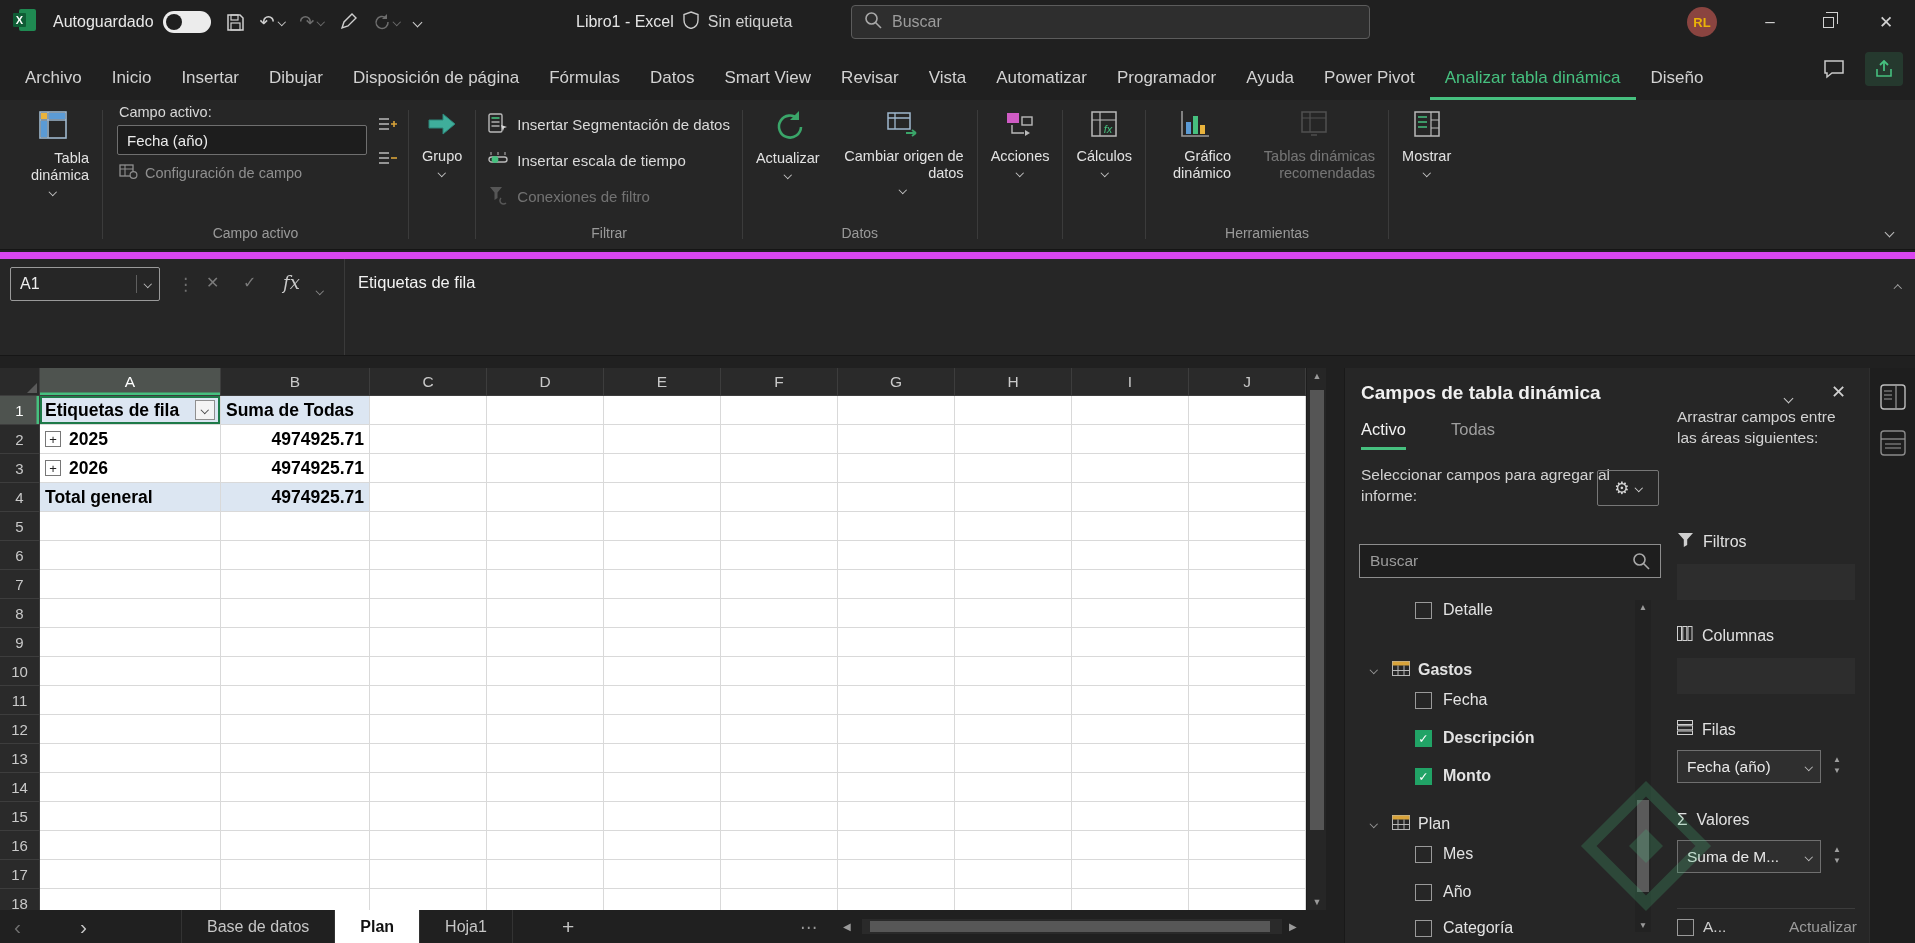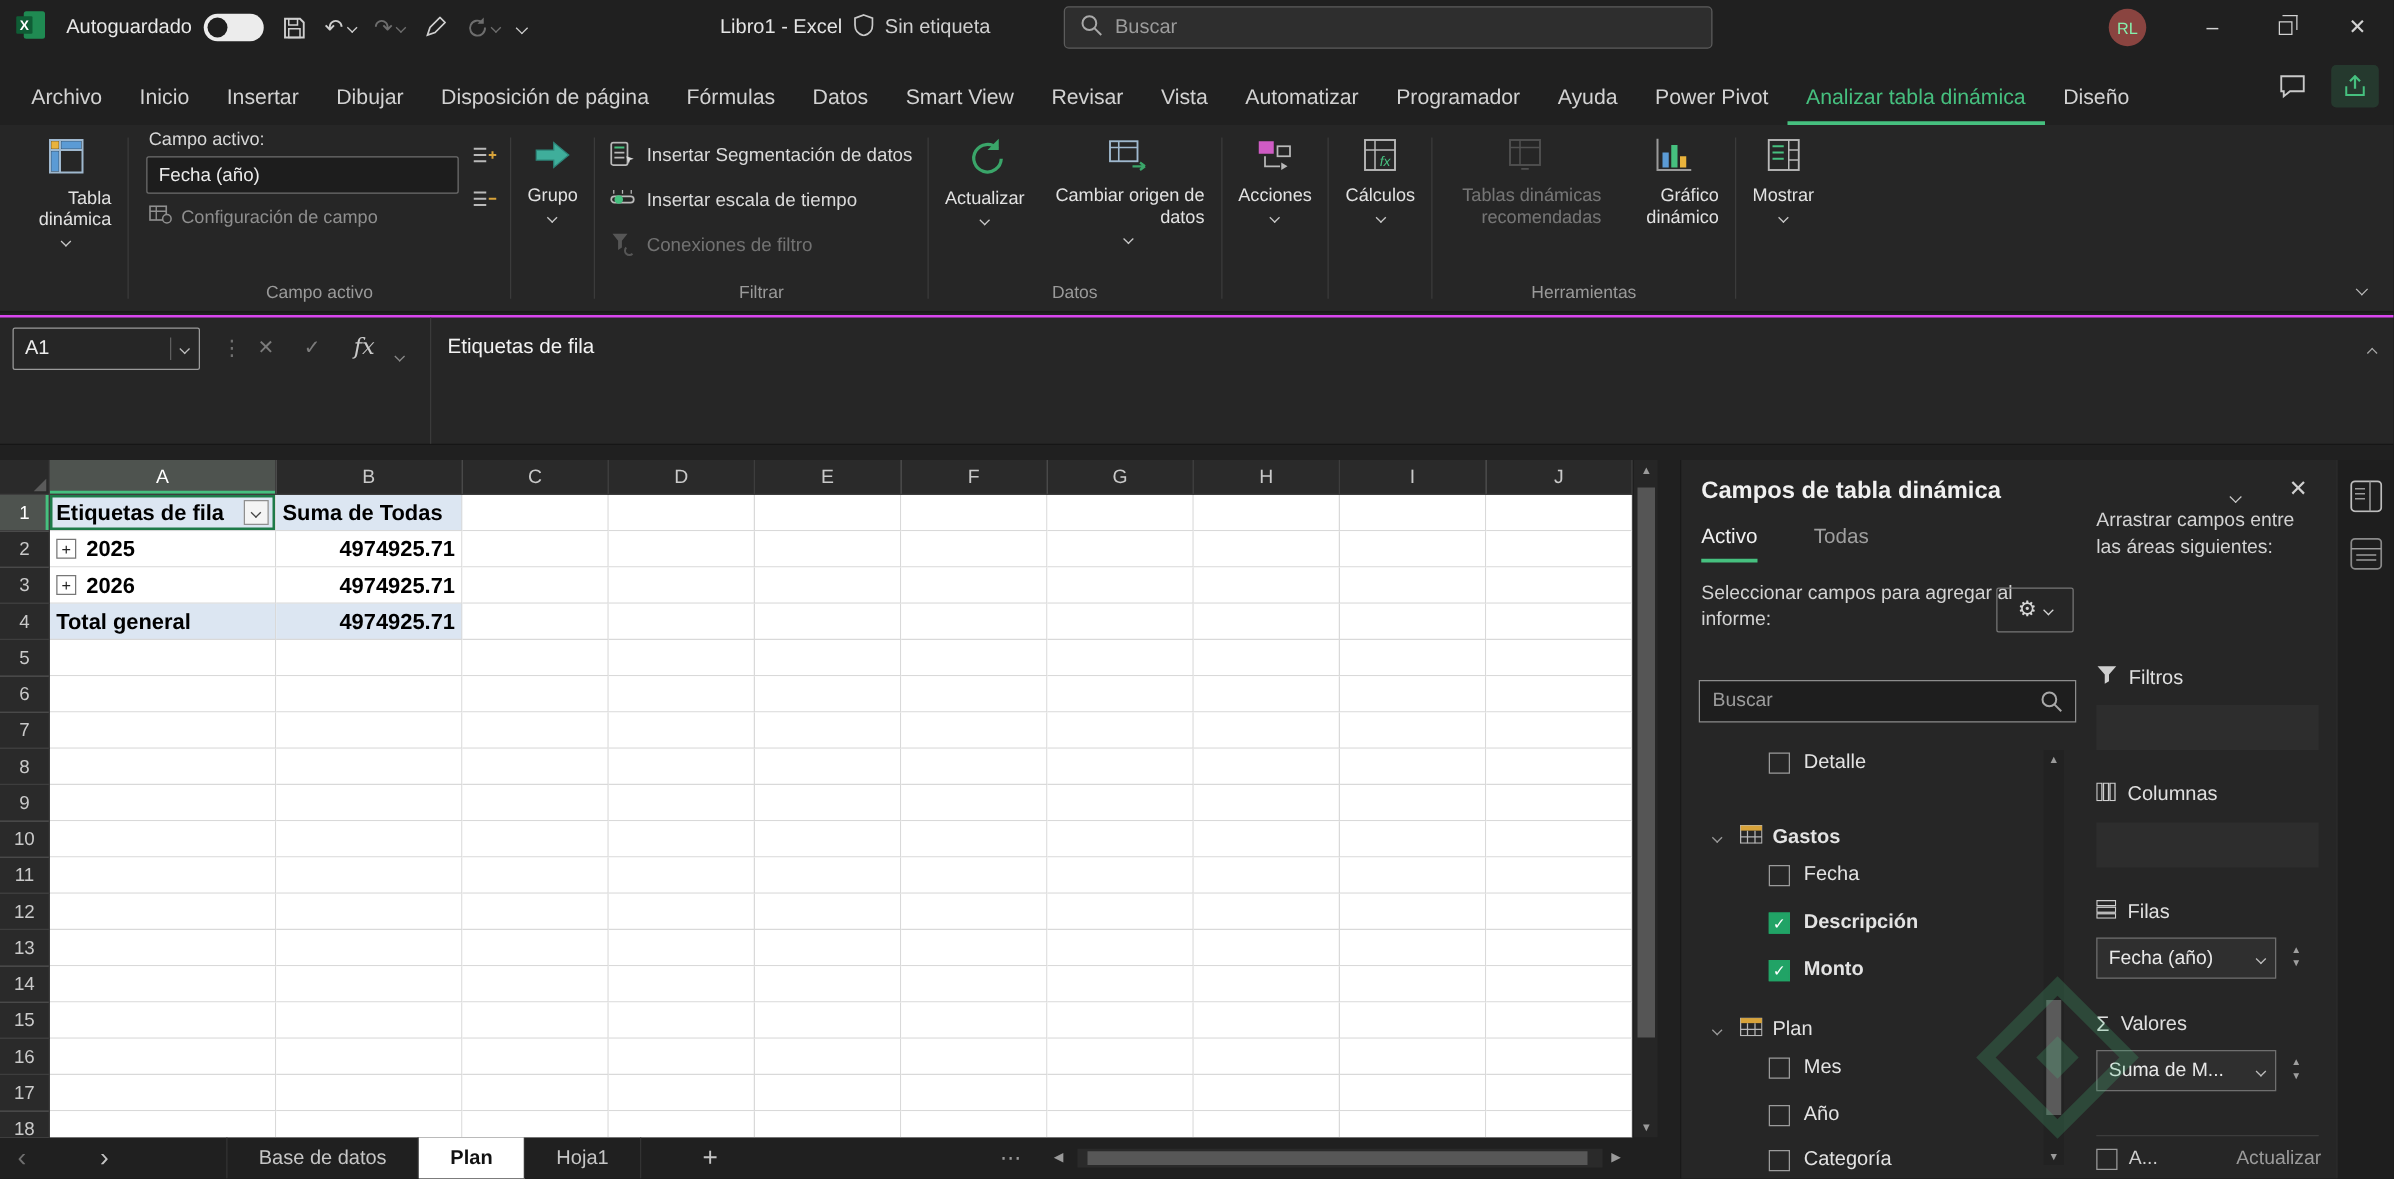--- a/index.html
+++ b/index.html
@@ -16,21 +16,21 @@
 .tb-left{display:flex;align-items:center;gap:15px;padding-left:12px;}
 .autosave{display:flex;align-items:center;gap:9px;font-size:16px;color:#e8e8e8;}
 .toggle{width:48px;height:22px;border-radius:11px;background:#ececec;position:relative;display:inline-block;}
 .toggle .knob{position:absolute;left:3px;top:3px;width:16px;height:16px;border-radius:50%;background:#1f1f1f;}
 .qat-btn{display:flex;align-items:center;gap:4px;color:#cfcfcf;font-size:18px;}
 .qat-btn.dim{color:#6e6e6e;}
 .tb-title{position:absolute;left:576px;top:0;height:44px;display:flex;align-items:center;gap:9px;font-size:16px;color:#e4e4e4;}
 .senslabel{color:#cfcfcf;}
 .tb-search{position:absolute;left:851px;top:5px;width:519px;height:34px;background:#2e2e2e;border:1px solid #5c5c5c;border-radius:4px;display:flex;align-items:center;gap:10px;padding-left:12px;font-size:16px;color:#9c9c9c;}
 .tb-right{position:absolute;right:0;top:0;height:44px;display:flex;align-items:center;}
-.avatar{width:30px;height:30px;border-radius:50%;background:#8a4440;color:#86efac;font-size:13px;font-weight:400;display:flex;align-items:center;justify-content:center;margin-right:24px;}
+.avatar{width:30px;height:30px;border-radius:50%;background:#8a4440;color:#eab308;font-size:13px;font-weight:700;display:flex;align-items:center;justify-content:center;margin-right:24px;}
 .winbtn{width:58px;height:44px;display:flex;align-items:center;justify-content:center;font-size:17px;color:#d2d2d2;}
 .restore-ic{width:11px;height:11px;border:1.5px solid #d2d2d2;position:relative;}
 .restore-ic::before{content:"";position:absolute;left:2.5px;top:-5.5px;width:11px;height:11px;border:1.5px solid #d2d2d2;border-left:none;border-bottom:none;}
 
 
 .ribbon-tabs{position:absolute;left:0;top:44px;width:100%;height:56px;display:flex;align-items:flex-end;padding-left:10px;}
 .rtab{padding:0 15px;height:42px;line-height:39px;font-size:17px;color:#d2d2d2;white-space:nowrap;}
 .rtab.active{color:#46c07f;border-bottom:3.5px solid #46c07f;}
 .tab-extras{position:absolute;right:12px;top:52px;display:flex;gap:12px;align-items:center;}
 .tx-btn{width:38px;height:34px;display:flex;align-items:center;justify-content:center;border-radius:4px;}
@@ -54,21 +54,21 @@
 .btn-sm.disabled{opacity:.42;}
 .caf{display:flex;gap:10px;padding:4px 8px 0 12px;}
 .caf-left{display:flex;flex-direction:column;gap:5px;width:250px;}
 .caf-cap{font-size:14.5px;color:#d8d8d8;padding-left:2px;}
 .caf-box{height:30px;border:1px solid #6f6f6f;background:#1d1d1d;border-radius:2px;font-size:15px;color:#ececec;display:flex;align-items:center;padding:0 9px;}
 .caf-set{display:flex;align-items:center;gap:7px;font-size:14.5px;color:#8f8f8f;padding-left:2px;margin-top:3px;white-space:nowrap;}
 .caf-mini{display:flex;flex-direction:column;gap:14px;padding-top:12px;}
 .ribbon-collapse{position:absolute;right:22px;bottom:9px;color:#bdbdbd;}
 
 
-.fbar{position:absolute;left:0;top:252px;width:100%;height:104px;background:#262626;border-top:2px solid #d946ef;border-bottom:1px solid #161616;}
+.fbar{position:absolute;left:0;top:252px;width:100%;height:104px;background:#262626;border-top:7px solid #d946ef;border-bottom:1px solid #161616;}
 .namebox{position:absolute;left:10px;top:8px;width:150px;height:34px;border:1px solid #9a9a9a;border-radius:2px;display:flex;align-items:center;font-size:16px;color:#ececec;padding:0 9px;}
 .namebox .nb-sep{margin-left:auto;width:1px;height:18px;background:#5f5f5f;}
 .namebox .cv{margin-left:8px;color:#bdbdbd;}
 .fb-dots{position:absolute;left:177px;top:15px;font-size:17px;color:#707070;}
 .fb-ic{position:absolute;top:14px;font-size:16px;color:#7b7b7b;}
 .fb-fx{position:absolute;left:283px;top:13px;font-size:18px;font-style:italic;font-family:"DejaVu Serif",serif;color:#c9c9c9;}
 .fb-chev{position:absolute;left:317px;top:20px;color:#8a8a8a;}
 .fb-content{position:absolute;left:344px;top:0;right:36px;height:100%;border-left:1px solid #3a3a3a;padding:14px 0 0 13px;font-size:16.5px;color:#f2f2f2;}
 .fb-collapse{position:absolute;right:15px;top:18px;color:#a8a8a8;}
 
@@ -423,36 +423,36 @@
             <span class="bl">Cálculos</span>
               <span class="cv s"></span>
           </div>
         </div>
         <div class="rlabel"></div>
       </div>
       <div class="rsep"></div>
 
       <div class="rgroup">
         <div class="rbody row">
-          <div class="btn-lg disabled">
-            <span><svg width="32" height="30">
-                  <rect x="4" y="3" width="24" height="20" fill="none" stroke="#8a8a8a" stroke-width="1.5"></rect>
-                  <path d="M4 9h24M12 3v20" stroke="#8a8a8a" stroke-width="1.2"></path>
-                  <path d="M13 26h6" stroke="#8a8a8a" stroke-width="1.4"></path>
-                </svg></span>
-            <span class="bl">Tablas dinámicas recomendadas</span>
-          </div>
           <div class="btn-lg">
             <span><svg width="32" height="30">
                   <path d="M3 2v25h27" stroke="#9a9a9a" stroke-width="1.6" fill="none"></path>
                   <rect x="7" y="13" width="5" height="12" fill="#5b9bd5"></rect>
                   <rect x="14" y="7" width="5" height="18" fill="#46c07f"></rect>
                   <rect x="21" y="16" width="5" height="9" fill="#e9b33c"></rect>
                 </svg></span>
             <span class="bl narrow">Gráfico dinámico</span>
+          </div>
+          <div class="btn-lg disabled">
+            <span><svg width="32" height="30">
+                  <rect x="4" y="3" width="24" height="20" fill="none" stroke="#8a8a8a" stroke-width="1.5"></rect>
+                  <path d="M4 9h24M12 3v20" stroke="#8a8a8a" stroke-width="1.2"></path>
+                  <path d="M13 26h6" stroke="#8a8a8a" stroke-width="1.4"></path>
+                </svg></span>
+            <span class="bl">Tablas dinámicas recomendadas</span>
           </div>
         </div>
         <div class="rlabel">Herramientas</div>
       </div>
       <div class="rsep"></div>
 
       <div class="rgroup">
         <div class="rbody">
           <div class="btn-lg">
             <span><svg width="30" height="30">

